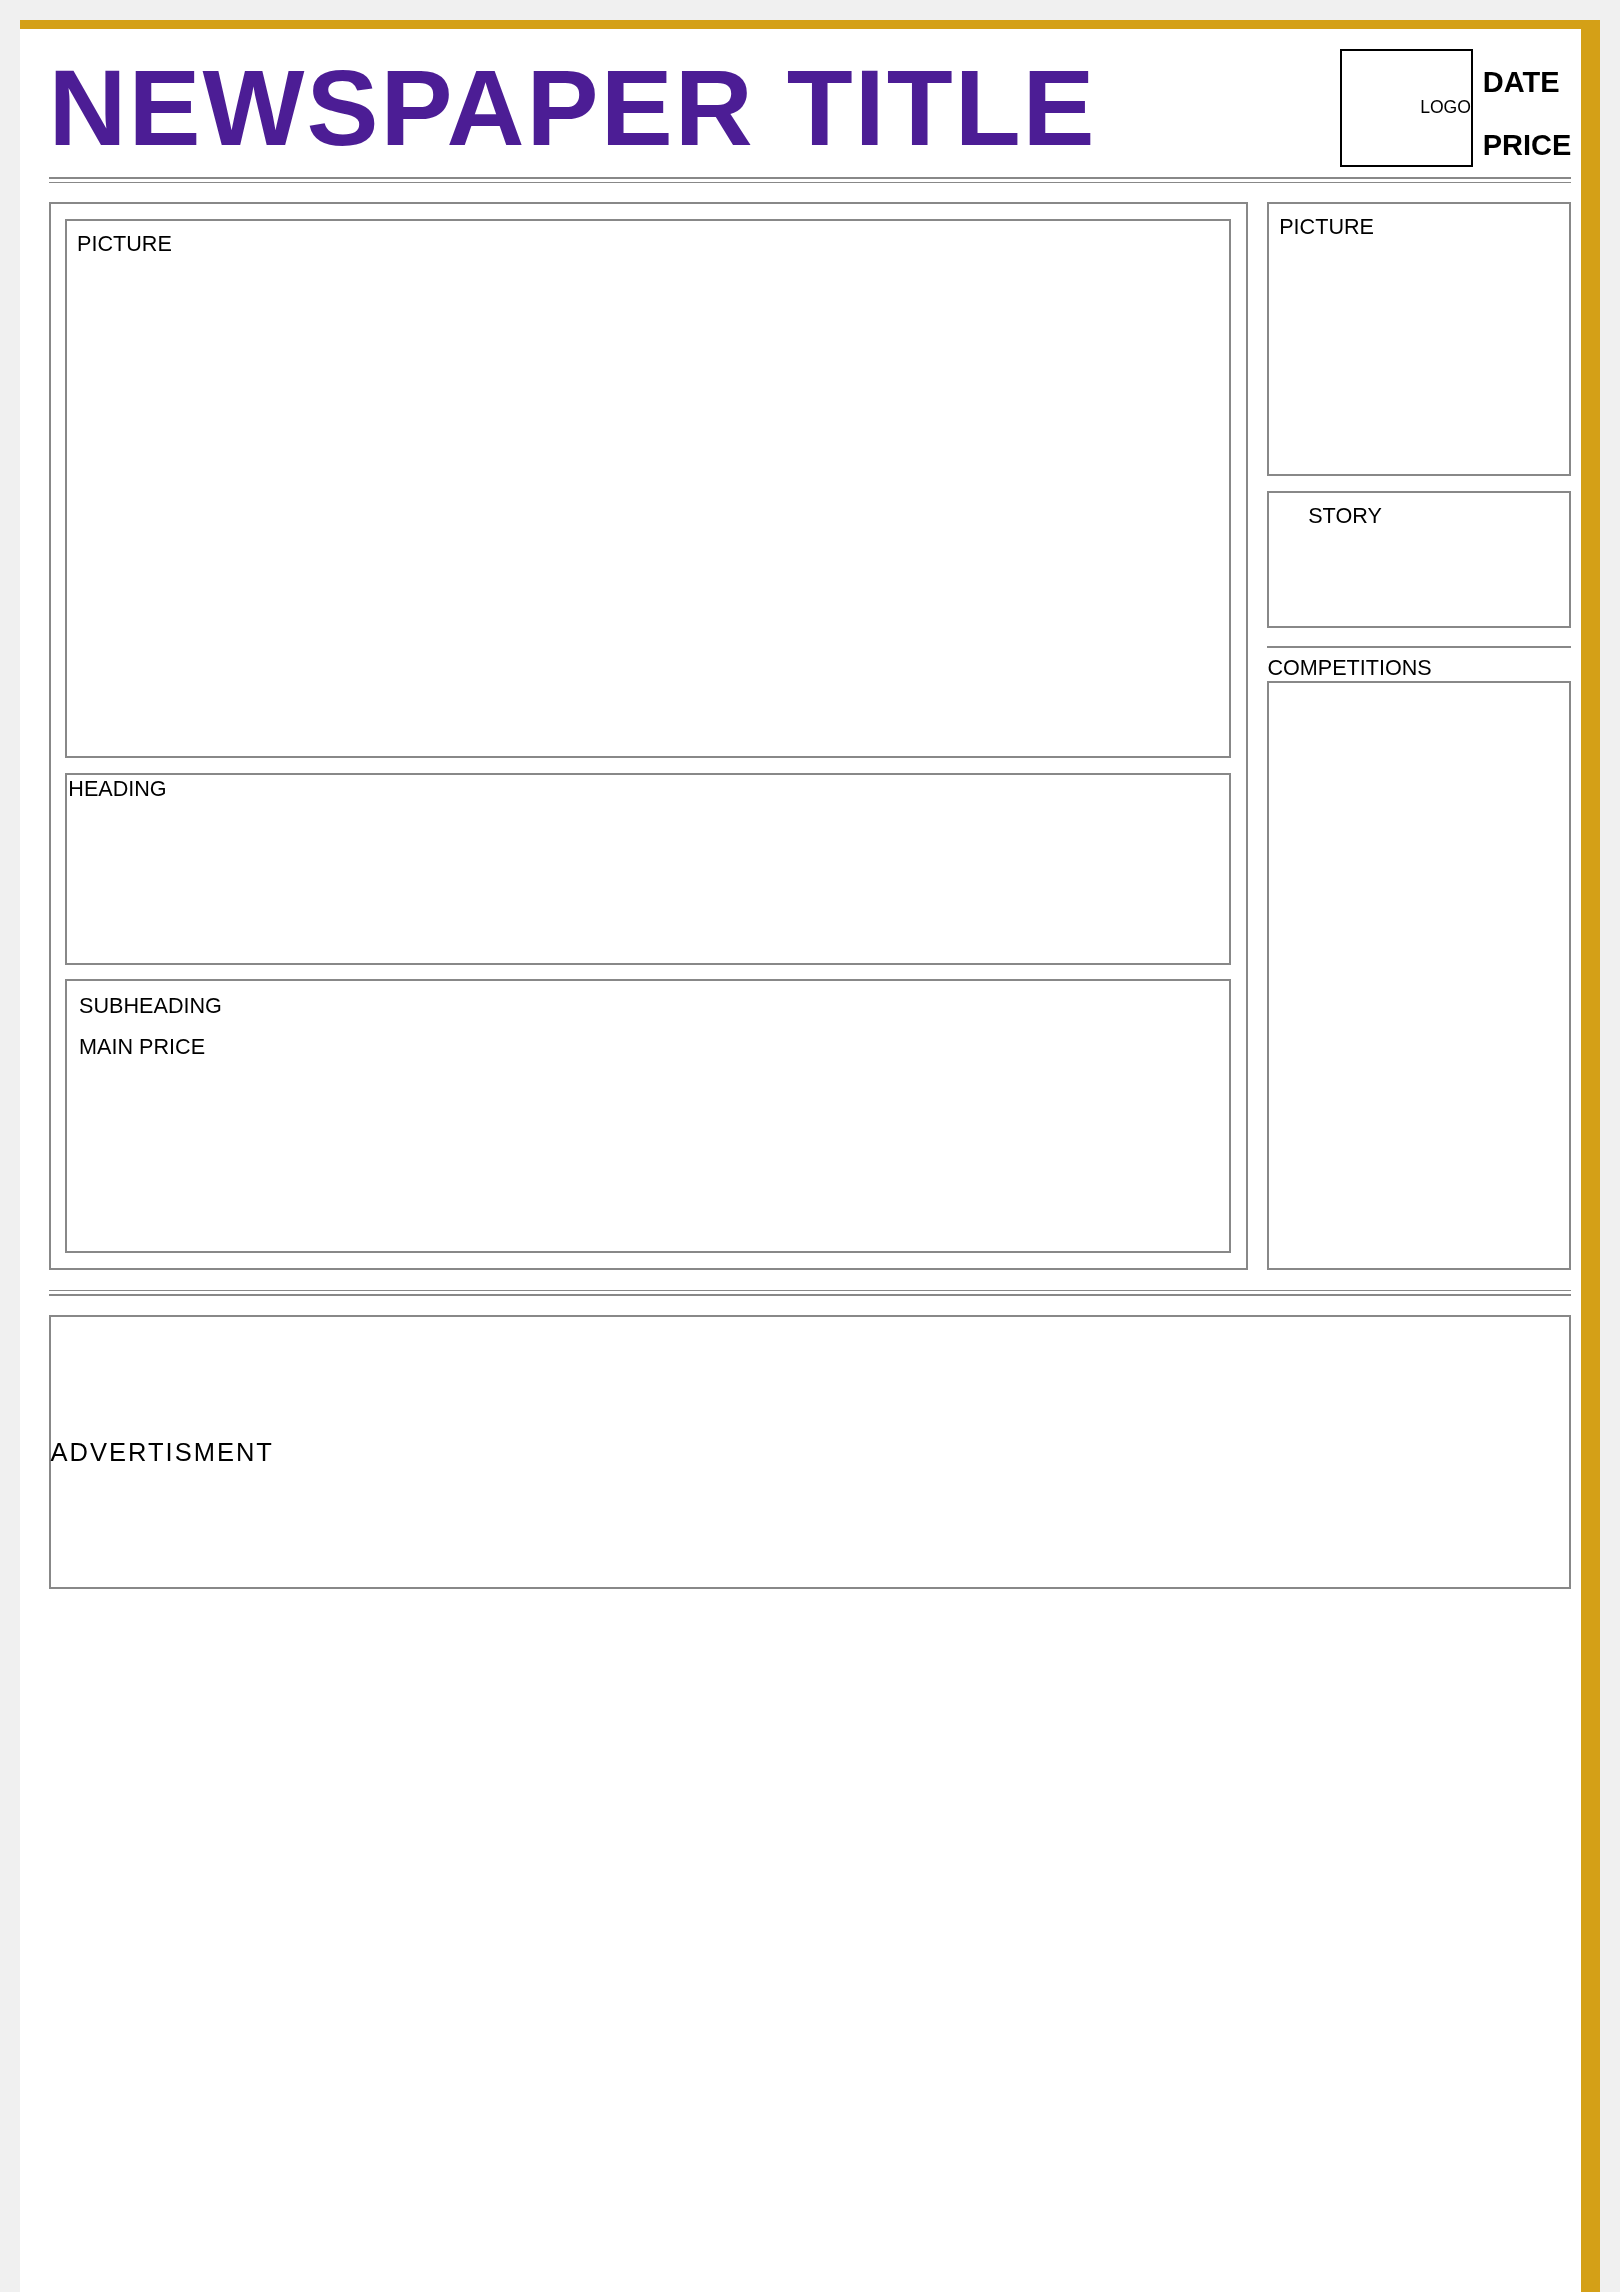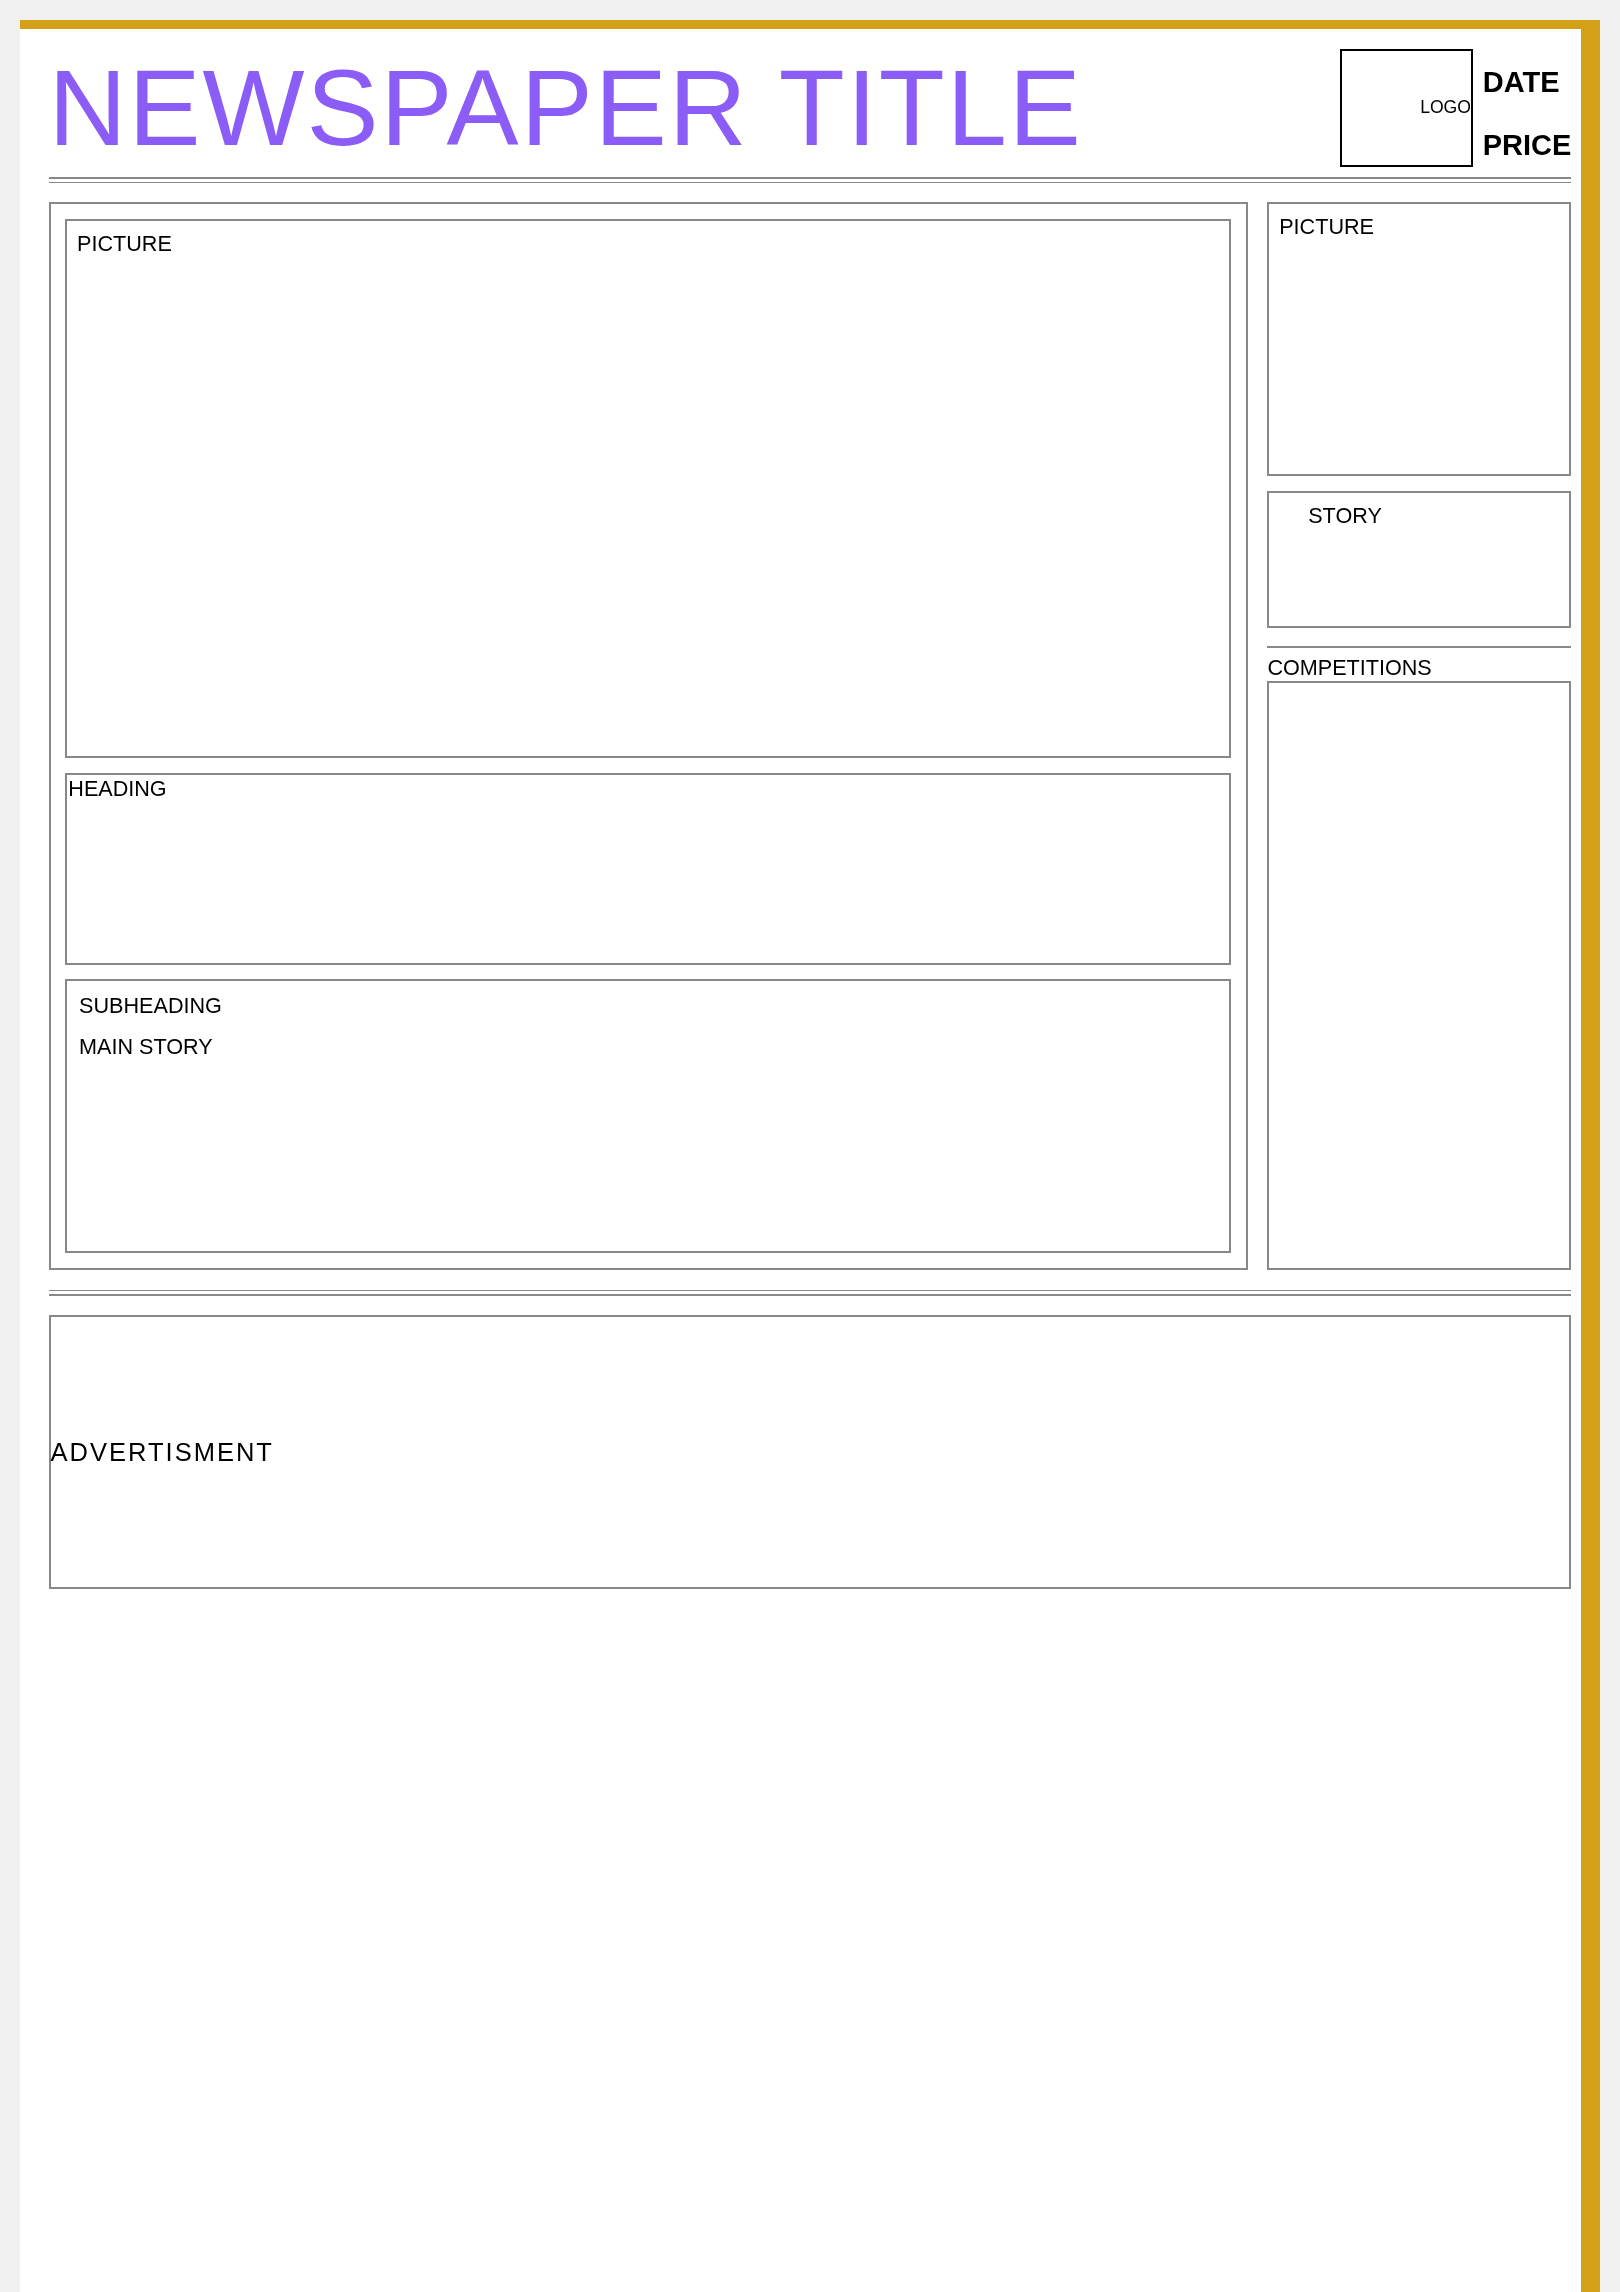--- a/index.html
+++ b/index.html
@@ -35,22 +35,22 @@
     
     .header {
       display: flex;
       align-items: center;
       padding: 19.6px 29px 9.8px 29px;
       position: relative;
     }
 
     .newspaper-title {
       font-size: 108px;
-      font-weight: 400;
-      color: #8b5cf6;
+      font-weight: 700;
+      color: #4c1d95;
       font-family: Impact, Arial Black, sans-serif;
       letter-spacing: 2px;
       flex: 1;
       line-height: 1;
     }
 
     .header-right {
       display: flex;
       flex-direction: row;
       align-items: flex-start;
@@ -300,21 +300,21 @@
       <div class="main-picture-box">
         <span class="main-picture-label">PICTURE</span>
       </div>
 
       <div class="heading-box">
         <span class="heading-label">HEADING</span>
       </div>
 
       <div class="subheading-box">
         <span class="subheading-label">SUBHEADING</span>
-        <span class="main-story-label">MAIN STORY</span>
+        <span class="main-story-label">MAIN PRICE</span>
       </div>
 
     </div>
 
     <div class="right-column">
 
       <div class="side-picture-box">
         <span class="side-picture-label">PICTURE</span>
       </div>
 

